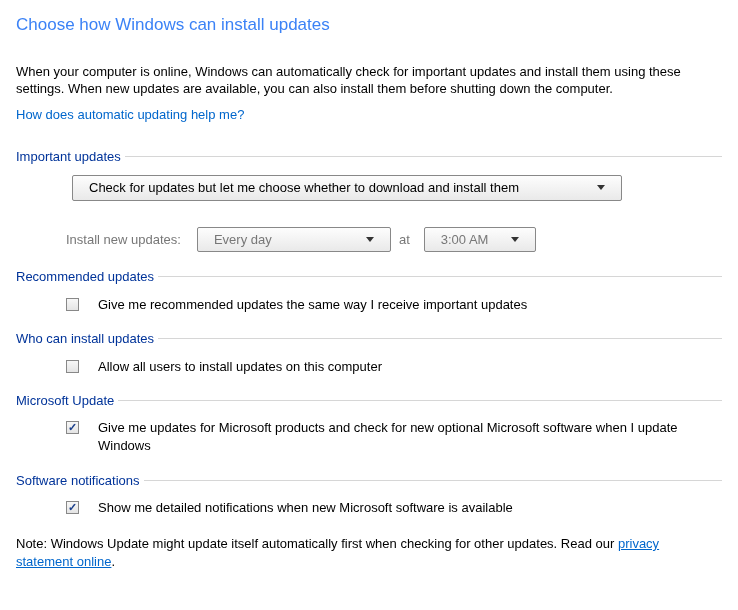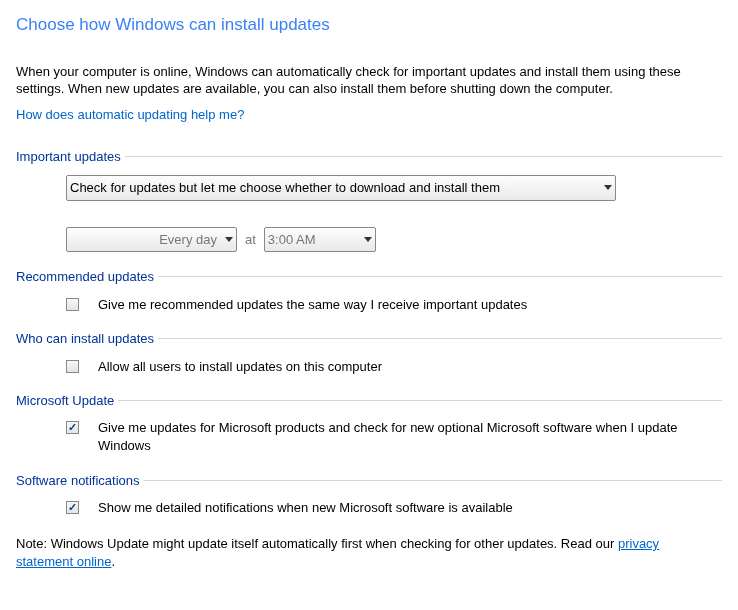--- a/index.html
+++ b/index.html
@@ -45,27 +45,28 @@
       margin-left: 4px;
     }
     .section { margin-bottom: 16px; }
     .indent { margin-left: 50px; }
     .dropdown {
       display: inline-flex;
       align-items: center;
       background: linear-gradient(#fdfdfd, #e9e9e9);
       border: 1px solid #888;
       border-radius: 2px;
-      padding: 3px 3px;
+      padding: 3px 16px;
       cursor: pointer;
       font-size: 13px;
       min-height: 24px;
+      margin-left: 6px;
     }
     .dropdown.main { width: 550px; justify-content: space-between; }
-    .dropdown.small { width: 171px; justify-content: flex-end; }
+    .dropdown.small { width: 194px; justify-content: space-between; }
     .dropdown.time { width: 112px; justify-content: space-between; }
     .chevron-down {
       margin-left: 8px;
       display: inline-block;
     }
     .chevron-down svg { display: block; }
     .schedule-row {
       margin-top: 26px;
       display: flex;
       align-items: center;
@@ -132,20 +133,21 @@
   <div class="indent">
     <div class="dropdown main">
       <span>Check for updates but let me choose whether to download and install them</span>
       <span class="chevron-down">
         <svg width="8" height="5" viewBox="0 0 8 5">
             <path d="M0 0 L4 5 L8 0 Z" fill="#333"></path>
           </svg>
       </span>
     </div>
     <div class="schedule-row">
+      <span class="schedule-label">Install new updates:</span>
       <div class="dropdown small">
         <span>Every day</span>
         <span class="chevron-down">
           <svg width="8" height="5" viewBox="0 0 8 5">
               <path d="M0 0 L4 5 L8 0 Z" fill="#333"></path>
             </svg>
         </span>
       </div>
       <span class="schedule-at">at</span>
       <div class="dropdown time">

